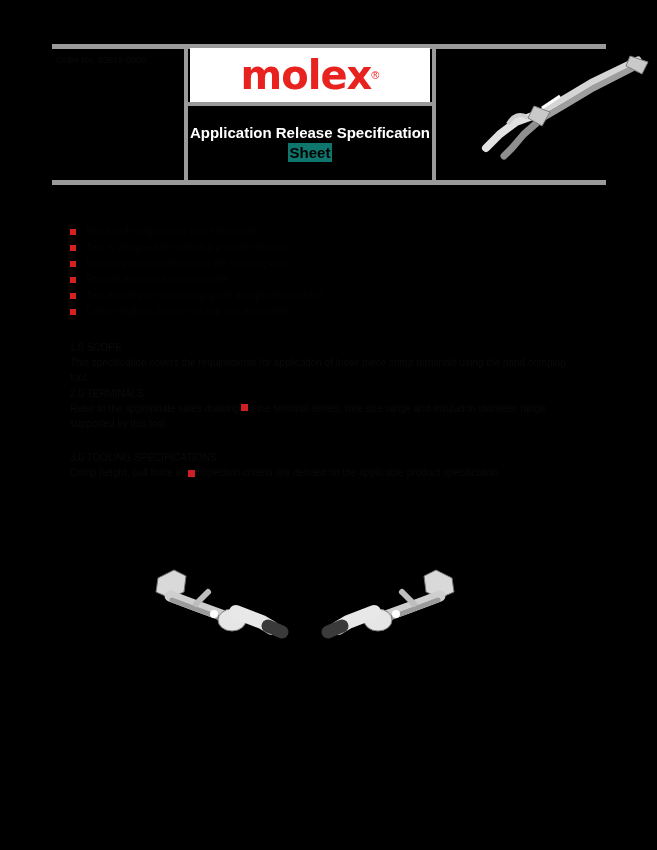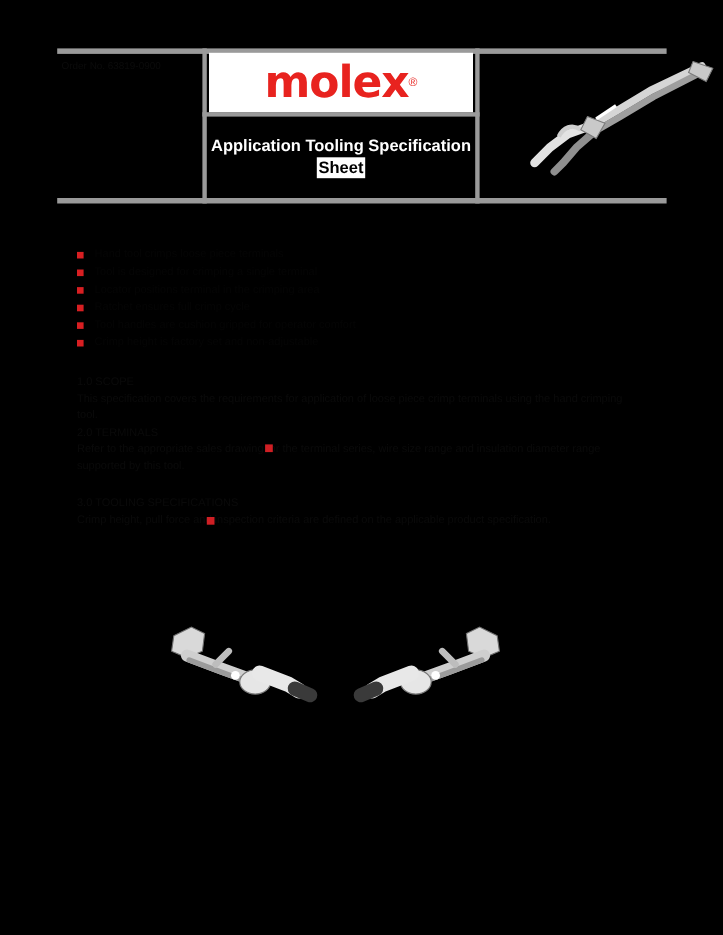--- a/index.html
+++ b/index.html
@@ -96,21 +96,21 @@
     justify-content: center;
   }
   .title-text {
     color: #ffffff;
     font-size: 15px;
     font-weight: bold;
     text-align: center;
     line-height: 1.35;
   }
   .title-text .hl {
-    background: #ffffff;
+    background: #0f766e;
     color: #000000;
     padding: 1px 2px;
   }
 
   .tool-art {
     position: absolute;
     left: 390px;
     top: 8px;
     width: 210px;
     height: 110px;
@@ -233,21 +233,21 @@
 
     <div class="hdr-left">Order No. 63819-0900</div>
 
     <div class="logo-box">
       <span class="logo-text">molex</span>
         <span class="logo-reg">®</span>
     </div>
 
     <div class="title-box">
       <div class="title-text">
-        <span>Application Tooling Specification </span><span class="hl">Sheet</span>
+        <span>Application Release Specification </span><span class="hl">Sheet</span>
       </div>
     </div>
 
     <svg class="tool-art" viewBox="0 0 210 110">
       <g fill="none" stroke="#b9b9b9" stroke-width="2">
         <path d="M196 8 L150 30 L120 48 L96 62" stroke="#d5d5d5" stroke-width="7" stroke-linecap="round"></path>
         <path d="M199 12 L152 36 L122 54 L98 68" stroke="#9e9e9e" stroke-width="6" stroke-linecap="round"></path>
         <path d="M96 62 L74 70 L58 82 L44 96" stroke="#e2e2e2" stroke-width="8" stroke-linecap="round"></path>
         <path d="M98 68 L82 82 L70 96 L62 104" stroke="#8f8f8f" stroke-width="7" stroke-linecap="round"></path>
         <path d="M100 56 L118 44" stroke="#ffffff" stroke-width="3"></path>

